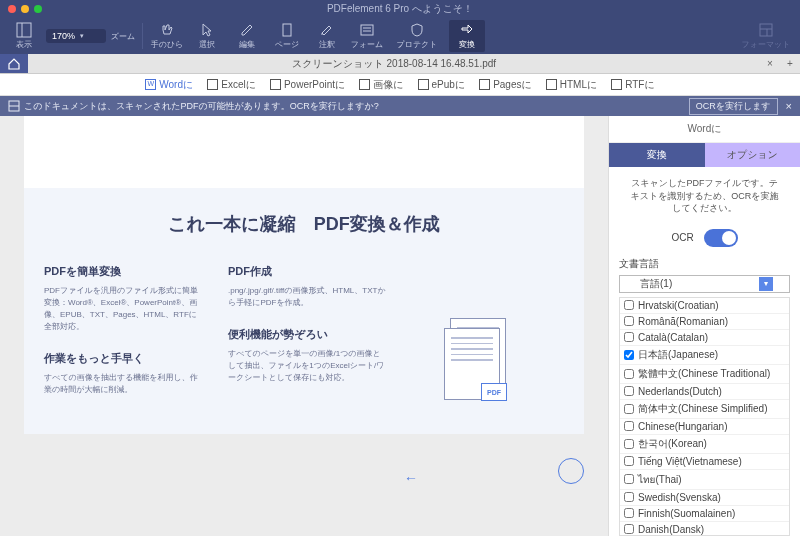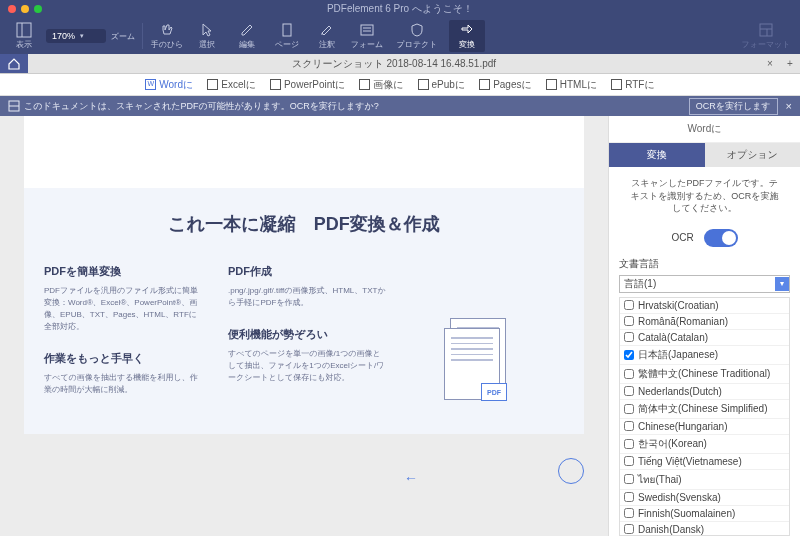--- a/index.html
+++ b/index.html
@@ -47,27 +47,27 @@
 .doc-lines { position: absolute; top: 8px; left: 6px; right: 6px; }
 .doc-lines span { display: block; height: 1.5px; background: #b8bfd8; margin-bottom: 4px; }
 .pdf-badge { position: absolute; right: -8px; bottom: -2px; width: 26px; height: 18px; border: 1.5px solid #527de0; color: #527de0; font-size: 7px; font-weight: bold; display: flex; align-items: center; justify-content: center; background: #fff; }
 .arrow-reload { position: absolute; right: -40px; top: 140px; width: 26px; height: 26px; border: 1.5px solid #527de0; border-radius: 50%; }
 .arrow-left { position: absolute; left: -40px; top: 150px; color: #527de0; font-size: 14px; }
 .sidebar { width: 192px; background: #fff; border-left: 1px solid #ddd; display: flex; flex-direction: column; }
 .side-title { text-align: center; font-size: 10px; color: #666; padding: 6px 0; border-bottom: 1px solid #eee; }
 .side-tabs { display: flex; height: 24px; }
 .side-tab { flex: 1; display: flex; align-items: center; justify-content: center; font-size: 10px; cursor: pointer; }
 .side-tab.active { background: #4a5998; color: #fff; }
-.side-tab:not(.active) { background: #e5e5e5; color: #555; }
+.side-tab:not(.active) { background: #c4b5fd; color: #555; }
 .side-msg { font-size: 9px; color: #555; padding: 10px 20px; text-align: center; line-height: 1.4; }
 .ocr-toggle { display: flex; align-items: center; justify-content: center; gap: 10px; padding: 4px 0 10px; }
 .toggle { width: 34px; height: 18px; background: #4a72d8; border-radius: 10px; position: relative; cursor: pointer; }
 .toggle::after { content: ""; position: absolute; right: 2px; top: 2px; width: 14px; height: 14px; background: #fff; border-radius: 50%; }
 .lang-label { font-size: 10px; color: #444; padding: 0 10px 4px; }
-.lang-select { margin: 0 10px 4px; height: 18px; background: #fff; border: 1px solid #bbb; font-size: 10px; padding: 0 4px; color: #444; display: flex; align-items: center; justify-content: space-between; cursor: pointer; }
+.lang-select { margin: 0 10px 4px; height: 18px; background: #fff; border: 1px solid #bbb; font-size: 10px; padding: 0 20px; color: #444; display: flex; align-items: center; justify-content: space-between; cursor: pointer; }
 .lang-select .chev { background: #5b87e8; color: #fff; width: 14px; height: 14px; display: flex; align-items: center; justify-content: center; font-size: 8px; margin-right: -4px; }
 .lang-list { margin: 0 10px; border: 1px solid #ddd; overflow-y: auto; flex: 1; }
 .lang-item { display: flex; align-items: center; gap: 4px; padding: 2px 4px; font-size: 10px; color: #444; border-bottom: 1px solid #f0f0f0; cursor: pointer; }
 .lang-item input { width: 10px; height: 10px; }
 svg { display: block; }
 </style>
 </head>
 <body>
 
 <div class="titlebar">

